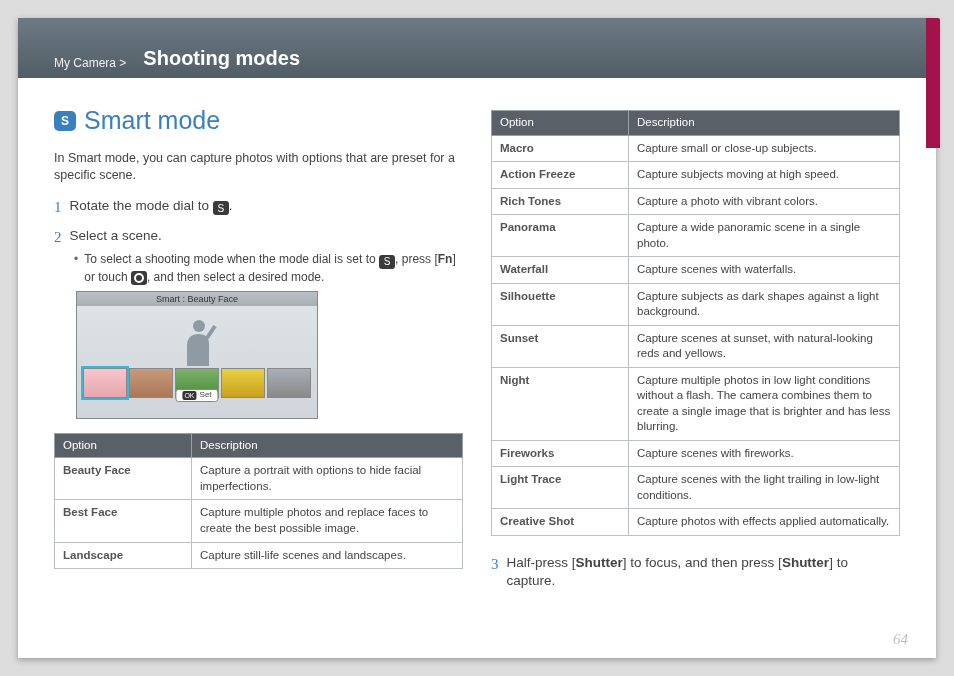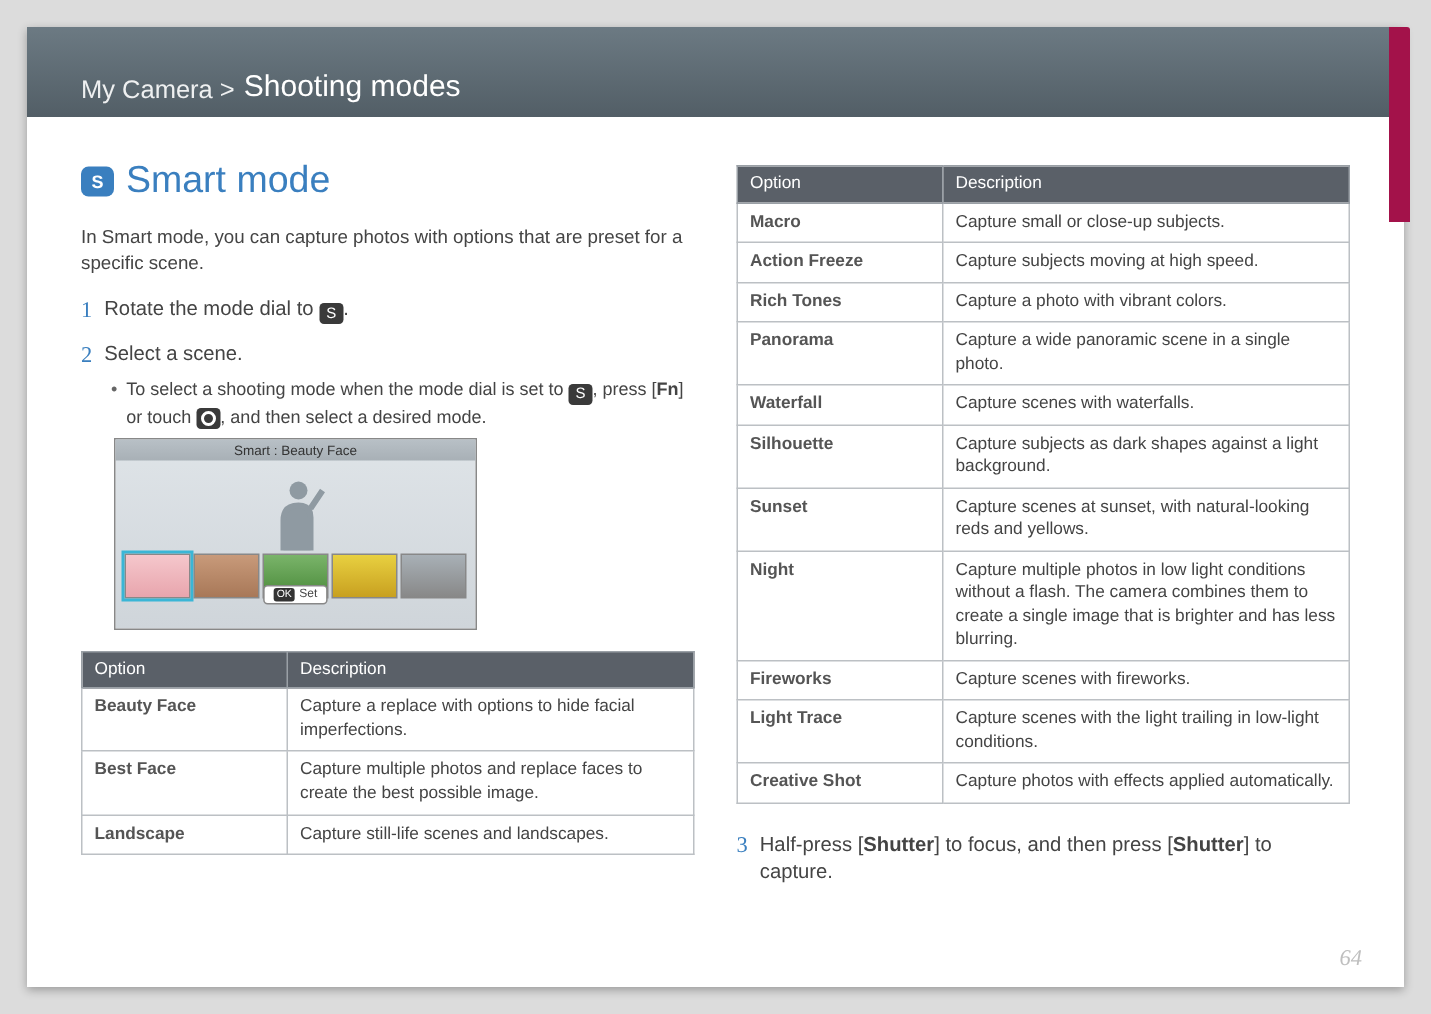--- a/index.html
+++ b/index.html
@@ -31,27 +31,27 @@
   }
   .header {
     height: 52px;
     background: linear-gradient(#6c7a83, #525e66);
     color: #fff;
     display: flex;
     align-items: flex-end;
     padding: 0 36px 8px;
   }
   .header .crumb {
-    font-size: 17px;
+    font-size: 12px;
     opacity: 0.9;
-    margin-right: 4px;
+    margin-right: 15px;
   }
   .header .title {
     font-size: 20px;
-    font-weight: 400;
+    font-weight: 700;
     margin-left: 2px;
   }
   .content {
     position: absolute;
     top: 68px;
     left: 36px;
     right: 36px;
     bottom: 28px;
     display: flex;
     gap: 28px;
@@ -241,21 +241,21 @@
       <table class="opt">
         <thead>
             <tr>
           <th>Option</th>
           <th>Description</th>
         </tr>
           </thead>
         <tbody>
             <tr>
               <td>Beauty Face</td>
-              <td>Capture a replace with options to hide facial imperfections.</td>
+              <td>Capture a portrait with options to hide facial imperfections.</td>
             </tr>
             <tr>
               <td>Best Face</td>
               <td>Capture multiple photos and replace faces to create the best possible image.</td>
             </tr>
             <tr>
               <td>Landscape</td>
               <td>Capture still-life scenes and landscapes.</td>
             </tr>
           </tbody>

